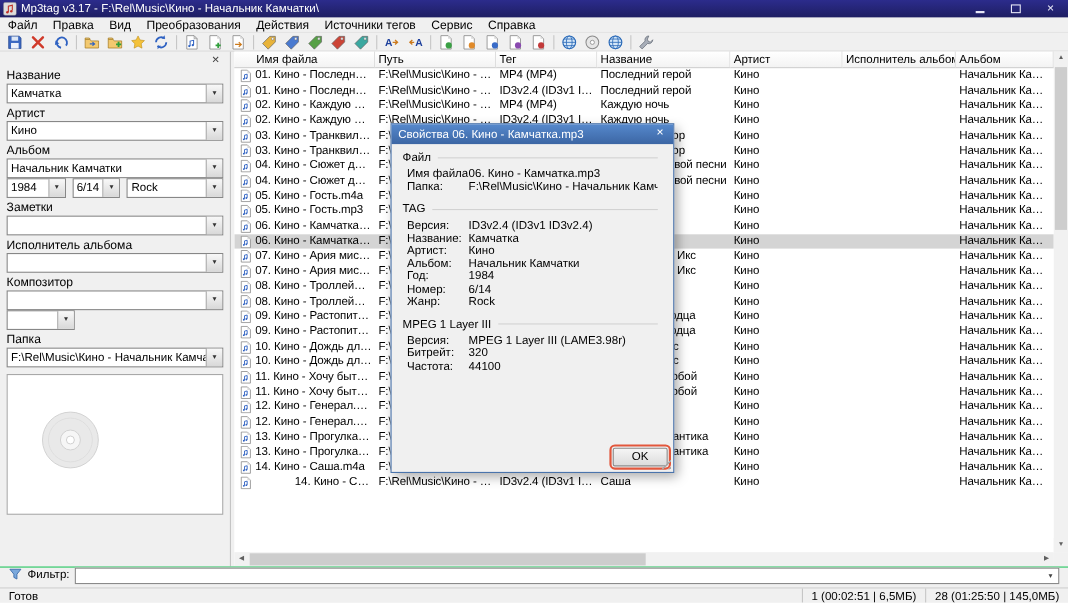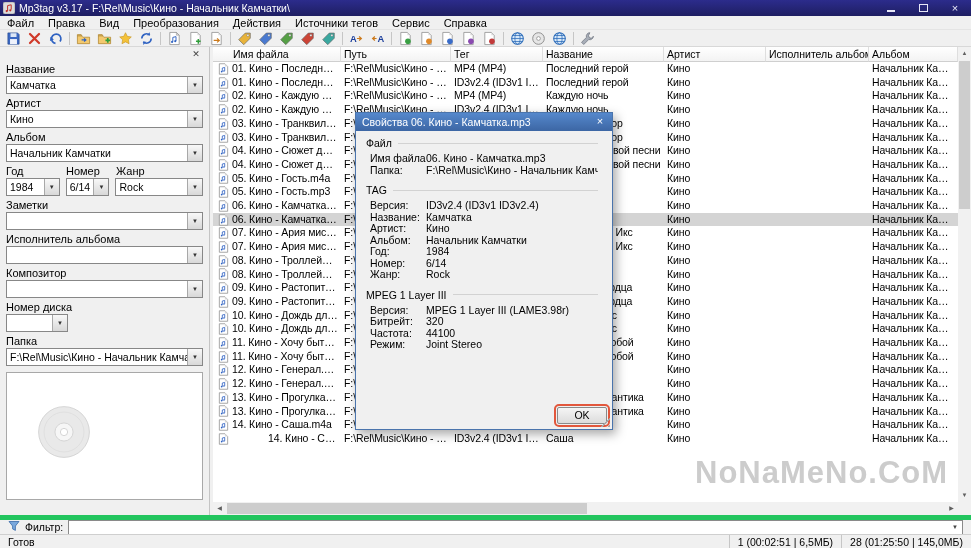--- a/index.html
+++ b/index.html
@@ -73,21 +73,21 @@
   .dlg-sec{display:flex;align-items:center;margin:8px 0 4px -4px;}
   .dlg-sec:first-child{margin-top:2px}
   .dlg-sec-line{flex:1;height:1px;background:#d2d2d2;margin-left:6px;}
   .dlg-row{display:flex;line-height:11.5px;height:11.5px;}
   .dlg-lab{width:56px;flex:none;white-space:nowrap;overflow:hidden;}
   .dlg-val{flex:1;min-width:0;white-space:nowrap;overflow:hidden;}
   .dlg-ok{position:absolute;left:201px;top:294px;width:50px;height:17px;background:linear-gradient(#f5f5f5,#dcdcdc);border:1px solid #8a8a8a;border-radius:2px;font-size:10.5px;text-align:center;line-height:15px;outline:2px solid #e2573c;outline-offset:1px;}
   .dlg-grip{position:absolute;right:2px;bottom:2px;width:11px;height:11px;background:repeating-linear-gradient(135deg,#a8a8a8 0 1.5px,transparent 1.5px 4.5px);clip-path:polygon(100% 0,100% 100%,0 100%);}
 
   
-  .filter-bar{position:absolute;left:0;top:515px;width:100%;height:19px;background:#f0f0f0;border-top:5px solid #22c55e;display:flex;align-items:center;padding:0 8px;gap:5px;}
+  .filter-bar{position:absolute;left:0;top:515px;width:100%;height:19px;background:#f0f0f0;border-top:1px solid #22c55e;display:flex;align-items:flex-start;padding:0 8px;gap:5px;}
   .filter-label{font-size:10.5px;flex:none}
   .filter-input{flex:1;height:15px;border:1px solid #8a8a8a;background:#fff;display:flex;align-items:center;}
   .filter-arrow{margin-left:auto;width:14px;text-align:center;font-size:6px;color:#444;}
 
   
   .statusbar{position:absolute;left:0;top:534px;width:100%;height:14px;background:#f0f0f0;border-top:1px solid #cfcfcf;display:flex;align-items:stretch;font-size:10.5px;}
   .sb-left{flex:1;padding-left:8px;display:flex;align-items:center;}
   .sb-cell{border-left:1px solid #c6c6c6;padding:0 8px;display:flex;align-items:center;white-space:nowrap;}
 </style>
 </head>
@@ -319,25 +319,20 @@
         <div class="fld-label">Артист</div>
         <div class="combo">
           <span class="combo-text">Кино</span>
           <span class="combo-btn">▼</span>
         </div>
         <div class="fld-label">Альбом</div>
         <div class="combo">
           <span class="combo-text">Начальник Камчатки</span>
           <span class="combo-btn">▼</span>
         </div>
-        <div class="row3-labels">
-          <div class="fld-label" style="width: 54px; flex: 0 0 auto;">Год</div>
-          <div class="fld-label" style="width: 44px; flex: 0 0 auto;">Номер</div>
-          <div class="fld-label" style="width: 88px; flex: 0 0 auto;">Жанр</div>
-        </div>
         <div class="row3">
           <div class="combo" style="width: 54px;">
             <span class="combo-text">1984</span>
             <span class="combo-btn">▼</span>
           </div>
           <div class="combo" style="width: 44px;">
             <span class="combo-text">6/14</span>
             <span class="combo-btn">▼</span>
           </div>
           <div class="combo" style="width: 88px;">
@@ -353,21 +348,20 @@
         <div class="fld-label">Исполнитель альбома</div>
         <div class="combo">
           <span class="combo-text"></span>
           <span class="combo-btn">▼</span>
         </div>
         <div class="fld-label">Композитор</div>
         <div class="combo">
           <span class="combo-text"></span>
           <span class="combo-btn">▼</span>
         </div>
-        <div class="fld-label">Номер диска</div>
         <div class="combo" style="width: 62px;">
           <span class="combo-text"></span>
           <span class="combo-btn">▼</span>
         </div>
         <div class="fld-label">Папка</div>
         <div class="combo">
           <span class="combo-text">F:\Rel\Music\Кино - Начальник Камчатки\</span>
           <span class="combo-btn">▼</span>
         </div>
       </div>
@@ -961,21 +955,20 @@
       <span class="arr down">▼</span>
     </div>
     <div class="hscroll">
       <span class="arr left">◀</span>
       <span class="hthumb"></span>
       <span class="arr right">▶</span>
     </div>
     <div class="scroll-corner"></div>
   </div>
 
-  <div class="watermark">NoNaMeNo.CoM</div>
 
   <div class="dialog">
     <div class="dlg-title">
       <span>Свойства 06. Кино - Камчатка.mp3</span>
       <span class="dlg-close">×</span>
     </div>
     <div class="dlg-body">
         <div class="dlg-sec">
           <span class="dlg-sec-t">Файл</span>
           <span class="dlg-sec-line"></span>
@@ -1029,24 +1022,20 @@
           <span class="dlg-val">MPEG 1 Layer III (LAME3.98r)</span>
         </div>
         <div class="dlg-row">
           <span class="dlg-lab">Битрейт:</span>
           <span class="dlg-val">320</span>
         </div>
         <div class="dlg-row">
           <span class="dlg-lab">Частота:</span>
           <span class="dlg-val">44100</span>
         </div>
-        <div class="dlg-row">
-          <span class="dlg-lab">Режим:</span>
-          <span class="dlg-val">Joint Stereo</span>
-        </div>
       </div>
     <div class="dlg-ok">OK</div>
     <div class="dlg-grip"></div>
   </div>
 
   <div class="filter-bar">
     <span>
       <svg width="12" height="12" viewBox="0 0 12 12">
           <path d="M1 1.5h10L7.4 6v4.4l-2.8-1.5V6z" fill="#7aa8dc" stroke="#3a6aa8" stroke-width="0.8"></path>
         </svg>

